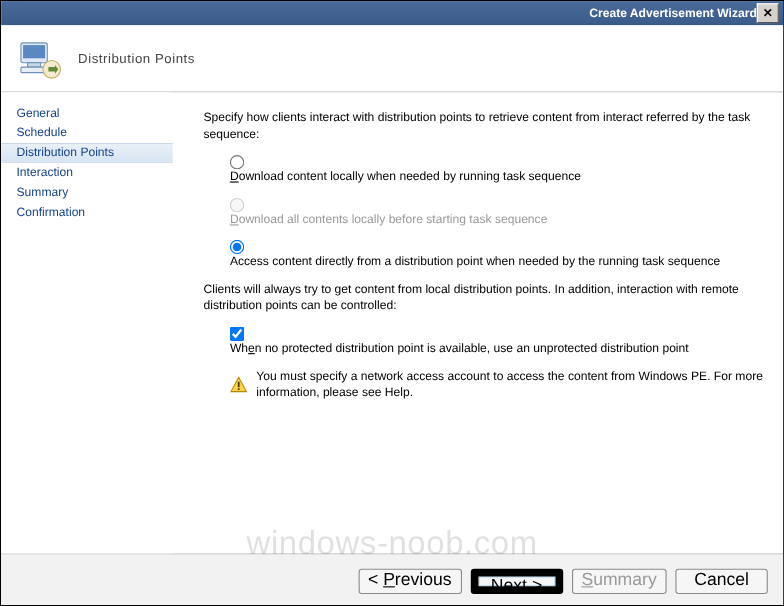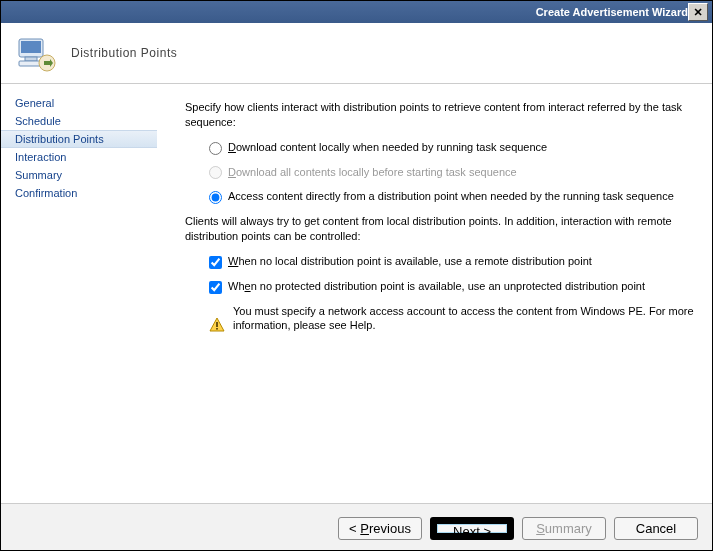--- a/index.html
+++ b/index.html
@@ -91,56 +91,57 @@
   }
   .content {
     flex: 1;
     padding: 16px 18px 0 28px;
     box-sizing: border-box;
     line-height: 1.35;
   }
   .para { margin: 0 0 10px 0; }
   .radio-row, .check-row {
     display: flex;
-    align-items: flex-end;
+    align-items: flex-start;
     margin: 4px 0 10px 24px;
+    flex-direction: column;
   }
   .check-row { margin-left: 24px; }
   .radio-row input, .check-row input {
     margin: 1px 6px 0 0;
     flex: 0 0 auto;
   }
   .radio-row label, .check-row label {
     flex: 1;
   }
   .radio-row.disabled label { color: #9a9a9a; }
   .warn-row {
     display: flex;
-    align-items: flex-end;
+    align-items: center;
     margin: 6px 0 0 24px;
   }
   .warn-row svg { flex: 0 0 auto; margin-right: 8px; margin-top: 1px; }
   .hotkey { text-decoration: underline; }
   .footer {
     height: 48px;
     border-top: 1px solid #ccc;
     background: #f2f2f2;
     display: flex;
     justify-content: flex-end;
     align-items: center;
     padding-right: 14px;
     gap: 8px;
   }
   .btn {
     min-width: 84px;
     height: 23px;
     background: #f6f6f6;
     border: 1px solid #8a8a8a;
     font-family: inherit;
-    font-size: 13px;
+    font-size: 16px;
     color: #000;
     border-radius: 3px;
     cursor: pointer;
     padding: 0 8px;
   }
   .btn.default {
     border: 7px solid #000000;
     box-shadow: inset 0 0 0 1px #a8d8f0;
   }
   .btn:disabled {
@@ -207,24 +208,20 @@
         <label><span class="hotkey">D</span><span>ownload all contents locally before starting task sequence</span></label>
       </div>
 
       <div class="radio-row">
         <input type="radio" name="dp" checked="" style="">
         <label>Access content directly from a distribution point when needed by the running task sequence</label>
       </div>
 
       <p class="para" style="margin-top:4px">Clients will always try to get content from local distribution points. In addition, interaction with remote distribution points can be controlled:</p>
 
-      <div class="check-row">
-        <input type="checkbox" checked="" style="">
-        <label><span class="hotkey">W</span><span>hen no local distribution point is available, use a remote distribution point</span></label>
-      </div>
 
 
       <div class="check-row" style="">
         <input type="checkbox" checked="" style="">
         <label><span>Wh</span><span class="hotkey">e</span><span>n no protected distribution point is available, use an unprotected distribution point</span></label>
       </div>
 
       <div class="warn-row">
         <svg width="16" height="16" viewBox="0 0 16 16">
           <path d="M8 1 L15 14 H1 Z" fill="#ffd24a" stroke="#b58a00"></path>
@@ -237,13 +234,14 @@
     </div>
   </div>
 
   <div class="footer">
     <button class="btn"><span>&lt;</span><span> </span><span class="hotkey">P</span><span>revious</span></button>
     <button class="btn default"><span class="hotkey">N</span><span>ext </span><span>&gt;</span></button>
     <button class="btn" disabled=""><span class="hotkey">S</span><span>ummary</span></button>
     <button class="btn">Cancel</button>
   </div>
 
+  <div class="watermark">windows-noob.com</div>
 </div>
 
 </body></html>

